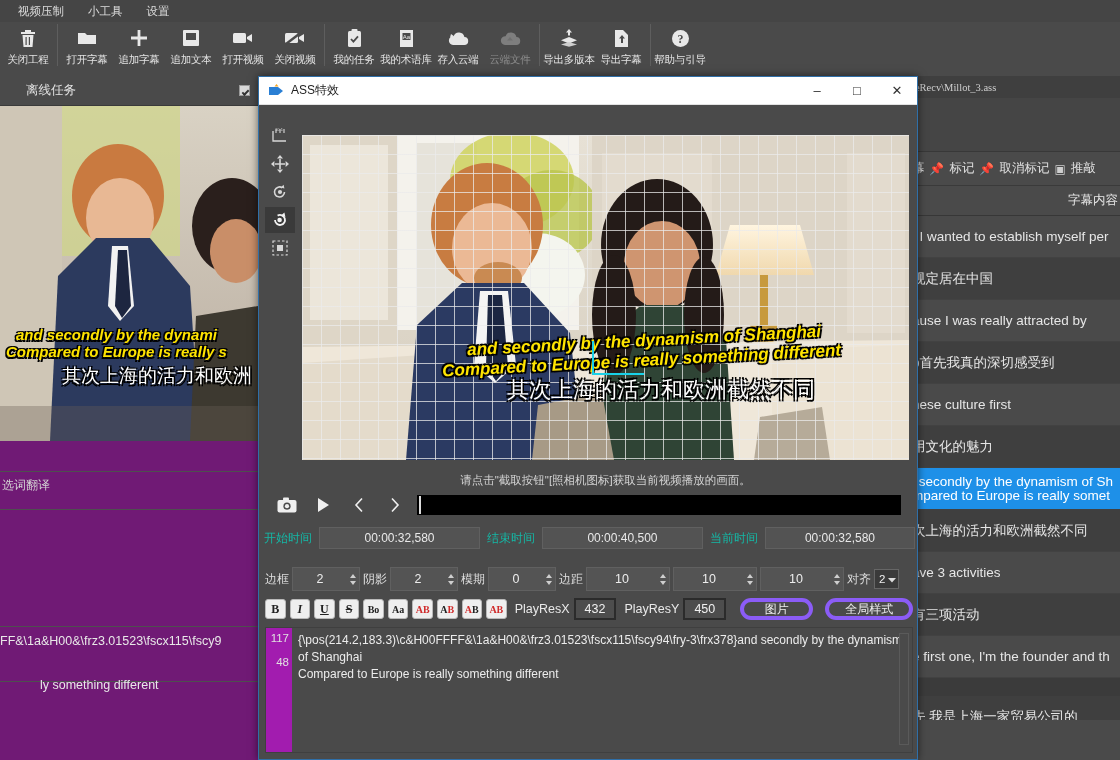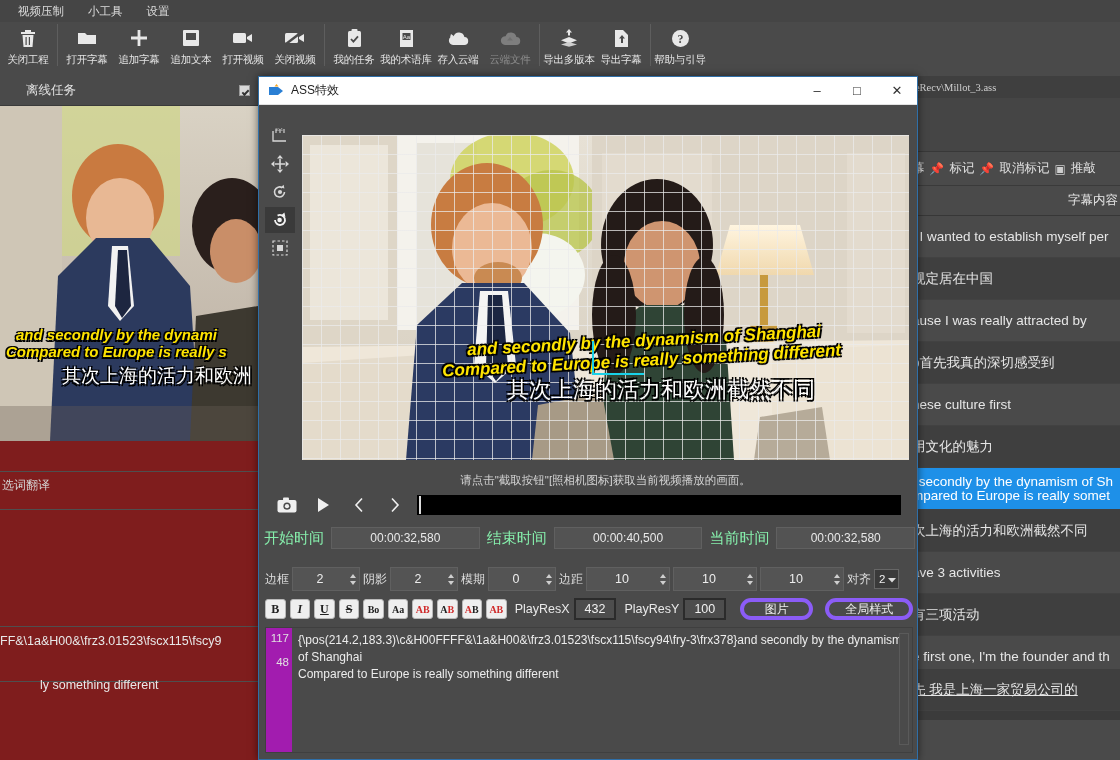--- a/index.html
+++ b/index.html
@@ -64,21 +64,21 @@
   }
   .left-video .sub-en1 { top:220px; }
   .left-video .sub-en2 { top:237px; left:6px; }
   .left-video .sub-cn {
     position:absolute; left:62px; top:257px; color:#fff; font-size:19px;
     white-space:nowrap; font-family:"DejaVu Sans", sans-serif;
     text-shadow: -1.5px -1.5px 0 #000, 1.5px -1.5px 0 #000, -1.5px 1.5px 0 #000, 1.5px 1.5px 0 #000;
   }
   .left-lower {
     position:absolute; left:0; top:441px; width:258px; height:319px;
-    background:#7f1d1d;
+    background:#701a75;
   }
   .left-row-sep { position:absolute; left:0; width:258px; height:1px; background:#4f4f4f; }
   .left-label { position:absolute; color:#d5d5d5; font-size:12px; white-space:nowrap; }
   .left-mono { position:absolute; color:#e8e8e8; font-size:12.5px; white-space:nowrap;
     font-family:"Liberation Sans", sans-serif; }
 
   
   .right-region { position:absolute; left:910px; top:76px; width:210px; height:684px; overflow:hidden; }
   .right-pathbar {
     position:absolute; left:0; top:0; width:210px; height:22px;
@@ -172,21 +172,21 @@
     position:absolute; left:43px; top:368px; width:607px; text-align:center;
     color:#d3d3d3; font-size:11.5px;
   }
 
   .ctrls { position:absolute; left:10px; top:386px; width:640px; height:28px; display:flex; align-items:center; }
   .ctrls .cbtn { width:36px; height:26px; display:flex; align-items:center; justify-content:center; color:#efefef; }
   .seekbar { flex:1; height:20px; background:#000; margin-left:4px; margin-right:8px; position:relative; }
   .seekbar .caret { position:absolute; left:2px; top:1px; width:1.5px; height:18px; background:#ddd; }
 
   .timerow { position:absolute; left:2px; top:420px; width:654px; height:26px; display:flex; align-items:center; gap:4px; }
-  .timerow .tlabel { color:#86efac; font-size:15px; white-space:nowrap; padding:0 3px; }
+  .timerow .tlabel { color:#14b8a6; font-size:12px; white-space:nowrap; padding:0 3px; }
   .timerow .tfield {
     height:22px; background:#535353; border:1px solid #606060;
     color:#e9e9e9; font-size:12px; display:flex; align-items:center; justify-content:center;
   }
 
   .spinrow { position:absolute; left:6px; top:460px; width:648px; height:28px; display:flex; align-items:center; gap:3px; }
   .spinrow .slabel { color:#dedede; font-size:12px; white-space:nowrap; }
   .spin { position:relative; height:24px; background:#545454; border:1px solid #606060; display:flex; align-items:center; }
   .spin .sval { flex:1; text-align:center; color:#ededed; font-size:12.5px; }
   .spin .sarr { width:12px; height:22px; display:flex; flex-direction:column; align-items:center; justify-content:center; gap:3px; }
@@ -467,21 +467,21 @@
         </div>
       <div class="sub-row plain" style="top:336px; height:42px;">
           <span>ave 3 activities</span>
         </div>
       <div class="sub-row alt" style="top:378px; height:42px;">
           <span>有三项活动</span>
         </div>
       <div class="sub-row plain" style="top:420px; height:42px;">
           <span>e first one, I'm the founder and th</span>
         </div>
-      <div class="sub-row alt" style="top:453px; height:42px;text-decoration:underline;">
+      <div class="sub-row alt" style="top:480px; height:42px;">
           <span>先 我是上海一家贸易公司的</span>
         </div>
       <div class="sub-row plain" style="top:504px; height:42px;"></div>
     </div>
     <div class="right-accent"></div>
   </div>
 
   <div class="dlg">
 
     <div class="dlg-title">
@@ -710,21 +710,21 @@
           </span>
         <span class="fbtn small">
             <span style="color:#d02b2b">A</span>
             <span style="color:#222">B</span>
           </span>
         <span class="fbtn small" style="color:#d02b2b">AB</span>
 
         <span class="plabel">PlayResX</span>
         <span class="pfield">432</span>
         <span class="plabel">PlayResY</span>
-        <span class="pfield">100</span>
+        <span class="pfield">450</span>
 
         <span class="pillbtn" style="width:78px; margin-left:10px;">图片</span>
         <span class="pillbtn" style="width:94px; margin-left:8px;">全局样式</span>
       </div>
 
       <div class="editor">
         <div class="gutter">
           <div>117</div>
           <div style="color:transparent">.</div>
           <div>48</div>

